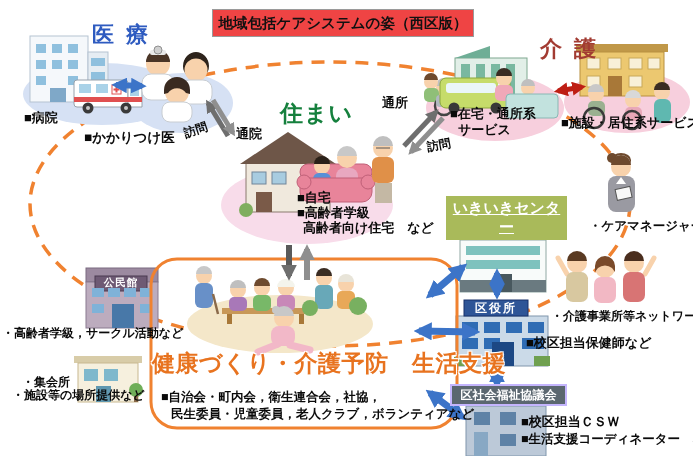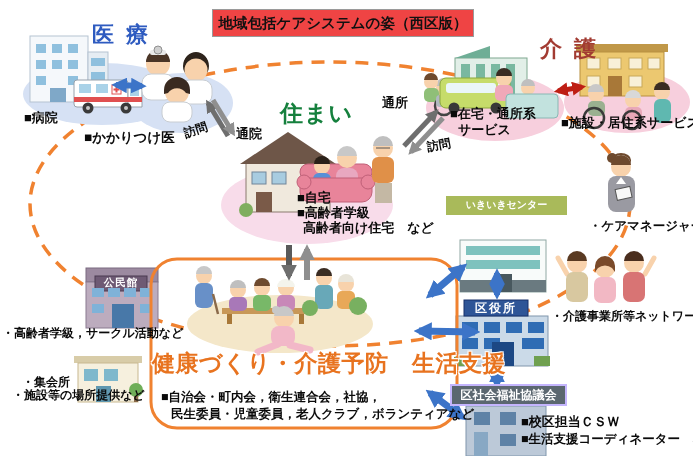--- a/index.html
+++ b/index.html
@@ -23,21 +23,21 @@
   .heading-kenko{
     left:152px;top:350px;font-size:23px;color:#E8731F;letter-spacing:.5px;
     text-shadow:-1px -1px 0 #fff,1px -1px 0 #fff,-1px 1px 0 #fff,1px 1px 0 #fff,0 2px 0 #fff;
   }
   .rot-l{transform:rotate(-18deg);}
   .rot-r{transform:rotate(-10deg);}
   .badge-ikiiki{
     position:absolute;left:446px;top:196px;width:119px;background:#A9BA5A;
     color:#fff;font-weight:700;text-align:center;padding:3px 1px;line-height:1.25;
   }
-  .badge-ikiiki .l1{font-size:10px;}
+  .badge-ikiiki .l1{font-size:15px;text-decoration:underline;}
   .badge-ikiiki .l2{font-size:10px;}
   .badge-shakyo{
     position:absolute;left:450px;top:384px;width:113px;height:18px;background:#5B6770;
     border:2px solid #c4b5fd;color:#fff;font-weight:700;font-size:12px;
     display:flex;align-items:center;justify-content:center;
   }
   .sign-kuyakusho{
     position:absolute;left:464px;top:301px;width:64px;height:15px;color:#fff;
     font-weight:700;font-size:12px;display:flex;align-items:center;justify-content:center;
     letter-spacing:2px;
@@ -365,20 +365,21 @@
 <div class="lbl" style="left:450px;top:107px;">■在宅・通所系</div>
 <div class="lbl" style="left:458px;top:123px;">サービス</div>
 <div class="lbl" style="left:561px;top:116px;">■施設・居住系サービス</div>
 <div class="lbl sz125" style="left:589px;top:219px;">・ケアマネージャー</div>
 
 <div class="badge-ikiiki">
   <div class="l1">いきいきセンター</div>
 </div>
 <div class="sign-kuyakusho">区役所</div>
 <div class="lbl sz12" style="left:551px;top:310px;">・介護事業所等ネットワーク</div>
+<div class="lbl" style="left:526px;top:336px;">■校区担当保健師など</div>
 <div class="badge-shakyo">区社会福祉協議会</div>
 <div class="lbl" style="left:521px;top:415px;">■校区担当ＣＳＷ</div>
 <div class="lbl sz125" style="left:521px;top:432px;">■生活支援コーディネーター　など</div>
 
 <div class="sign-kominkan">公民館</div>
 <div class="lbl sz12" style="left:2px;top:327px;">・高齢者学級，サークル活動など</div>
 <div class="lbl sz12" style="left:22px;top:376px;">・集会所</div>
 <div class="lbl sz12" style="left:12px;top:389px;">・施設等の場所提供など</div>
 <div class="lbl sz125" style="left:161px;top:390px;">■自治会・町内会，衛生連合会，社協，</div>
 <div class="lbl sz125" style="left:171px;top:407px;">民生委員・児童委員，老人クラブ，ボランティアなど</div>

